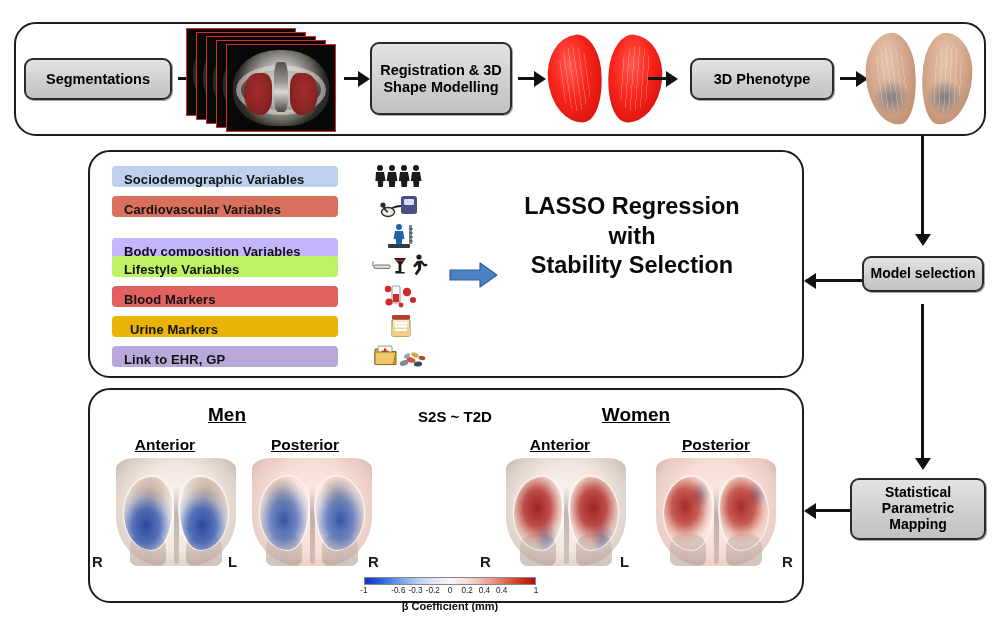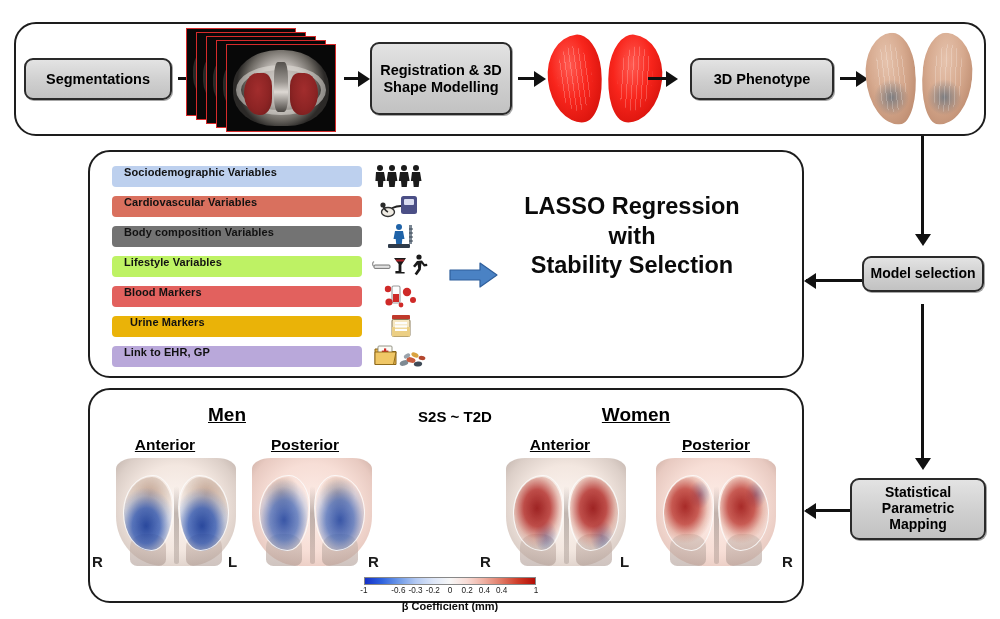--- a/index.html
+++ b/index.html
@@ -89,23 +89,23 @@
   .mesh-tex-l{border-radius:58% 42% 40% 60% / 46% 42% 58% 54%;transform:rotate(-5deg);}
   .mesh-tex-r{border-radius:42% 58% 60% 40% / 42% 46% 54% 58%;transform:rotate(5deg);}
   .mesh-striae{
     position:absolute;inset:12% 18% 14% 18%;
     background:repeating-linear-gradient(88deg, rgba(255,255,255,.22) 0 1px, rgba(0,0,0,0) 1px 5px);
     border-radius:50%;pointer-events:none;
   }
 
   
   .chip{
-    position:absolute;left:22px;width:250px;height:21px;border-radius:4px;
-    display:flex;align-items:flex-start;box-sizing:border-box;padding-left:12px;
-    font-size:11px;font-weight:bold;color:#111;letter-spacing:.1px;
+    position:absolute;left:22px;width:226px;height:21px;border-radius:4px;
+    display:flex;align-items:flex-end;box-sizing:border-box;padding-left:12px;
+    font-size:13px;font-weight:bold;color:#111;letter-spacing:.1px;
   }
   .icon-cell{
     position:absolute;left:282px;width:58px;height:26px;
     display:flex;align-items:center;justify-content:center;
   }
   .icon-cell svg{display:block;}
 
   
   #lasso-text{
     position:absolute;left:386px;top:40px;width:312px;
@@ -320,21 +320,21 @@
   </div>
 
   <div class="panel" id="panel-variables">
 
     <div class="chip" style="top:14px;background:#bdd0ee;">
       <span>Sociodemographic Variables</span>
     </div>
     <div class="chip" style="top:44px;background:#d9705e;">
       <span>Cardiovascular Variables</span>
     </div>
-    <div class="chip" style="top:74px;background:#737373;">
+    <div class="chip" style="top:86px;background:#c4b5fd;">
       <span>Body composition Variables</span>
     </div>
     <div class="chip" style="top:104px;background:#bef264;">
       <span>Lifestyle Variables</span>
     </div>
     <div class="chip" style="top:134px;background:#e2615e;">
       <span>Blood Markers</span>
     </div>
     <div class="chip" style="top:164px;background:#eab308;padding-left:18px;">
       <span>Urine Markers</span>

